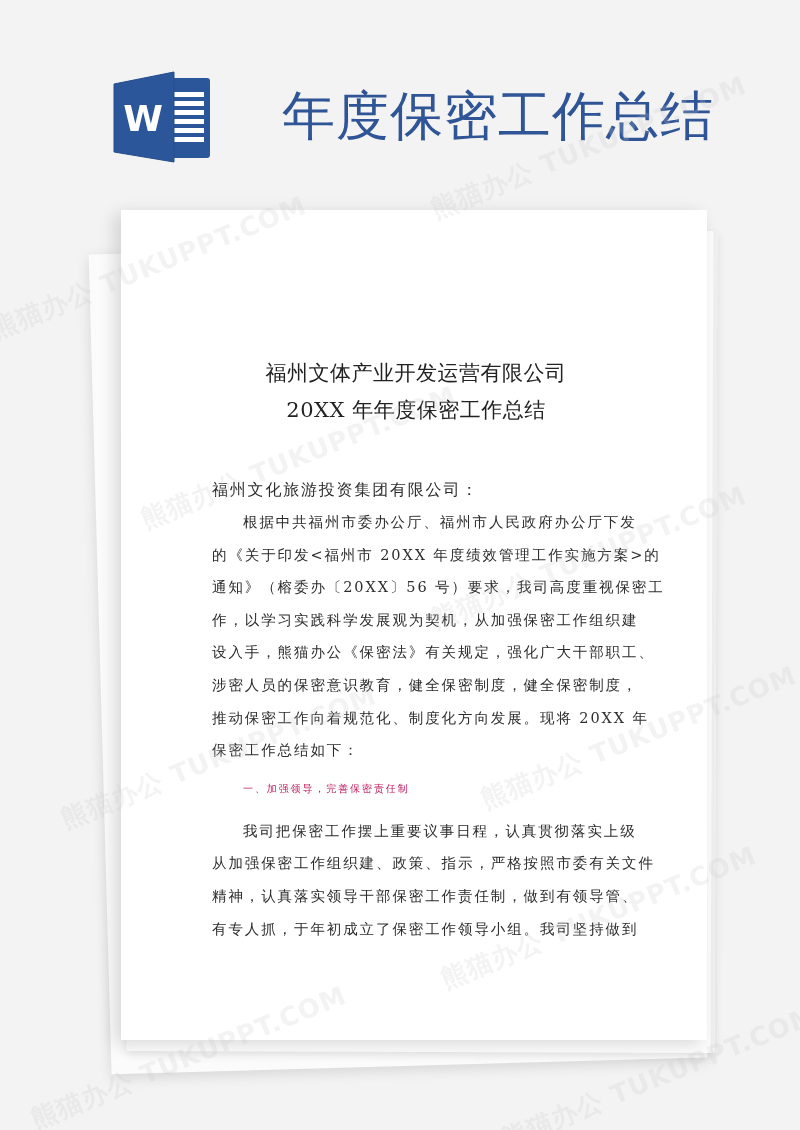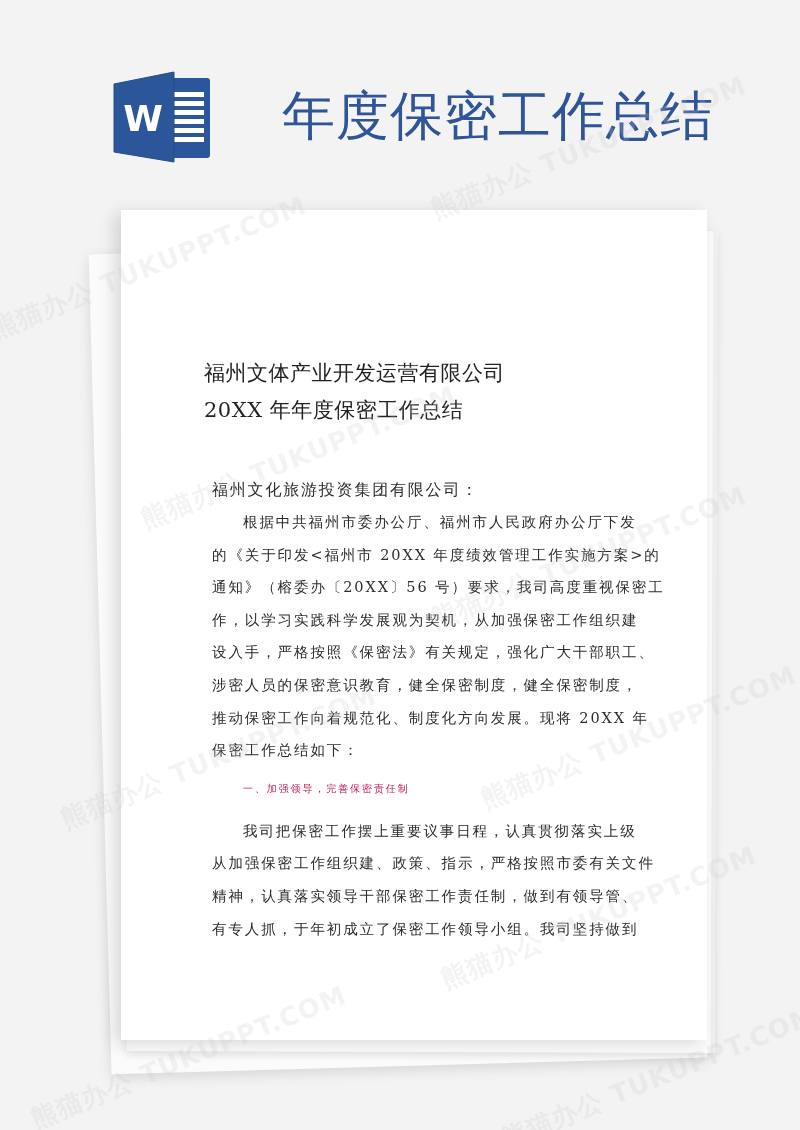--- a/index.html
+++ b/index.html
@@ -65,21 +65,21 @@
     }
 
     
     .doc {
       position: absolute;
       left: 212px; top: 355px;
       width: 408px;
       color: #2c2c2c;
     }
     .doc-title {
-      text-align: left;
+      text-align: center;
       font-size: 21px;
       line-height: 37px;
       color: #222;
       letter-spacing: 0.5px;
       margin-left: -8px;
       margin-right: -8px;
     }
     .doc-title .line {
       display: block;
       white-space: nowrap;
@@ -165,21 +165,21 @@
     <span class="line">20XX 年年度保密工作总结</span>
   </div>
 
   <div class="addressee">福州文化旅游投资集团有限公司：</div>
 
   <p class="para">
     <span class="ln indent">根据中共福州市委办公厅、福州市人民政府办公厅下发</span>
     <span class="ln">的《关于印发&lt;福州市 20XX 年度绩效管理工作实施方案&gt;的</span>
     <span class="ln">通知》（榕委办〔20XX〕56 号）要求，我司高度重视保密工</span>
     <span class="ln">作，以学习实践科学发展观为契机，从加强保密工作组织建</span>
-    <span class="ln">设入手，严格按照《保密法》有关规定，强化广大干部职工、</span>
+    <span class="ln">设入手，熊猫办公《保密法》有关规定，强化广大干部职工、</span>
     <span class="ln">涉密人员的保密意识教育，健全保密制度，健全保密制度，</span>
     <span class="ln">推动保密工作向着规范化、制度化方向发展。现将 20XX 年</span>
     <span class="ln last">保密工作总结如下：</span>
   </p>
 
   <div class="section-heading">一、加强领导，完善保密责任制</div>
 
   <p class="para">
     <span class="ln indent">我司把保密工作摆上重要议事日程，认真贯彻落实上级</span>
     <span class="ln">从加强保密工作组织建、政策、指示，严格按照市委有关文件</span>

